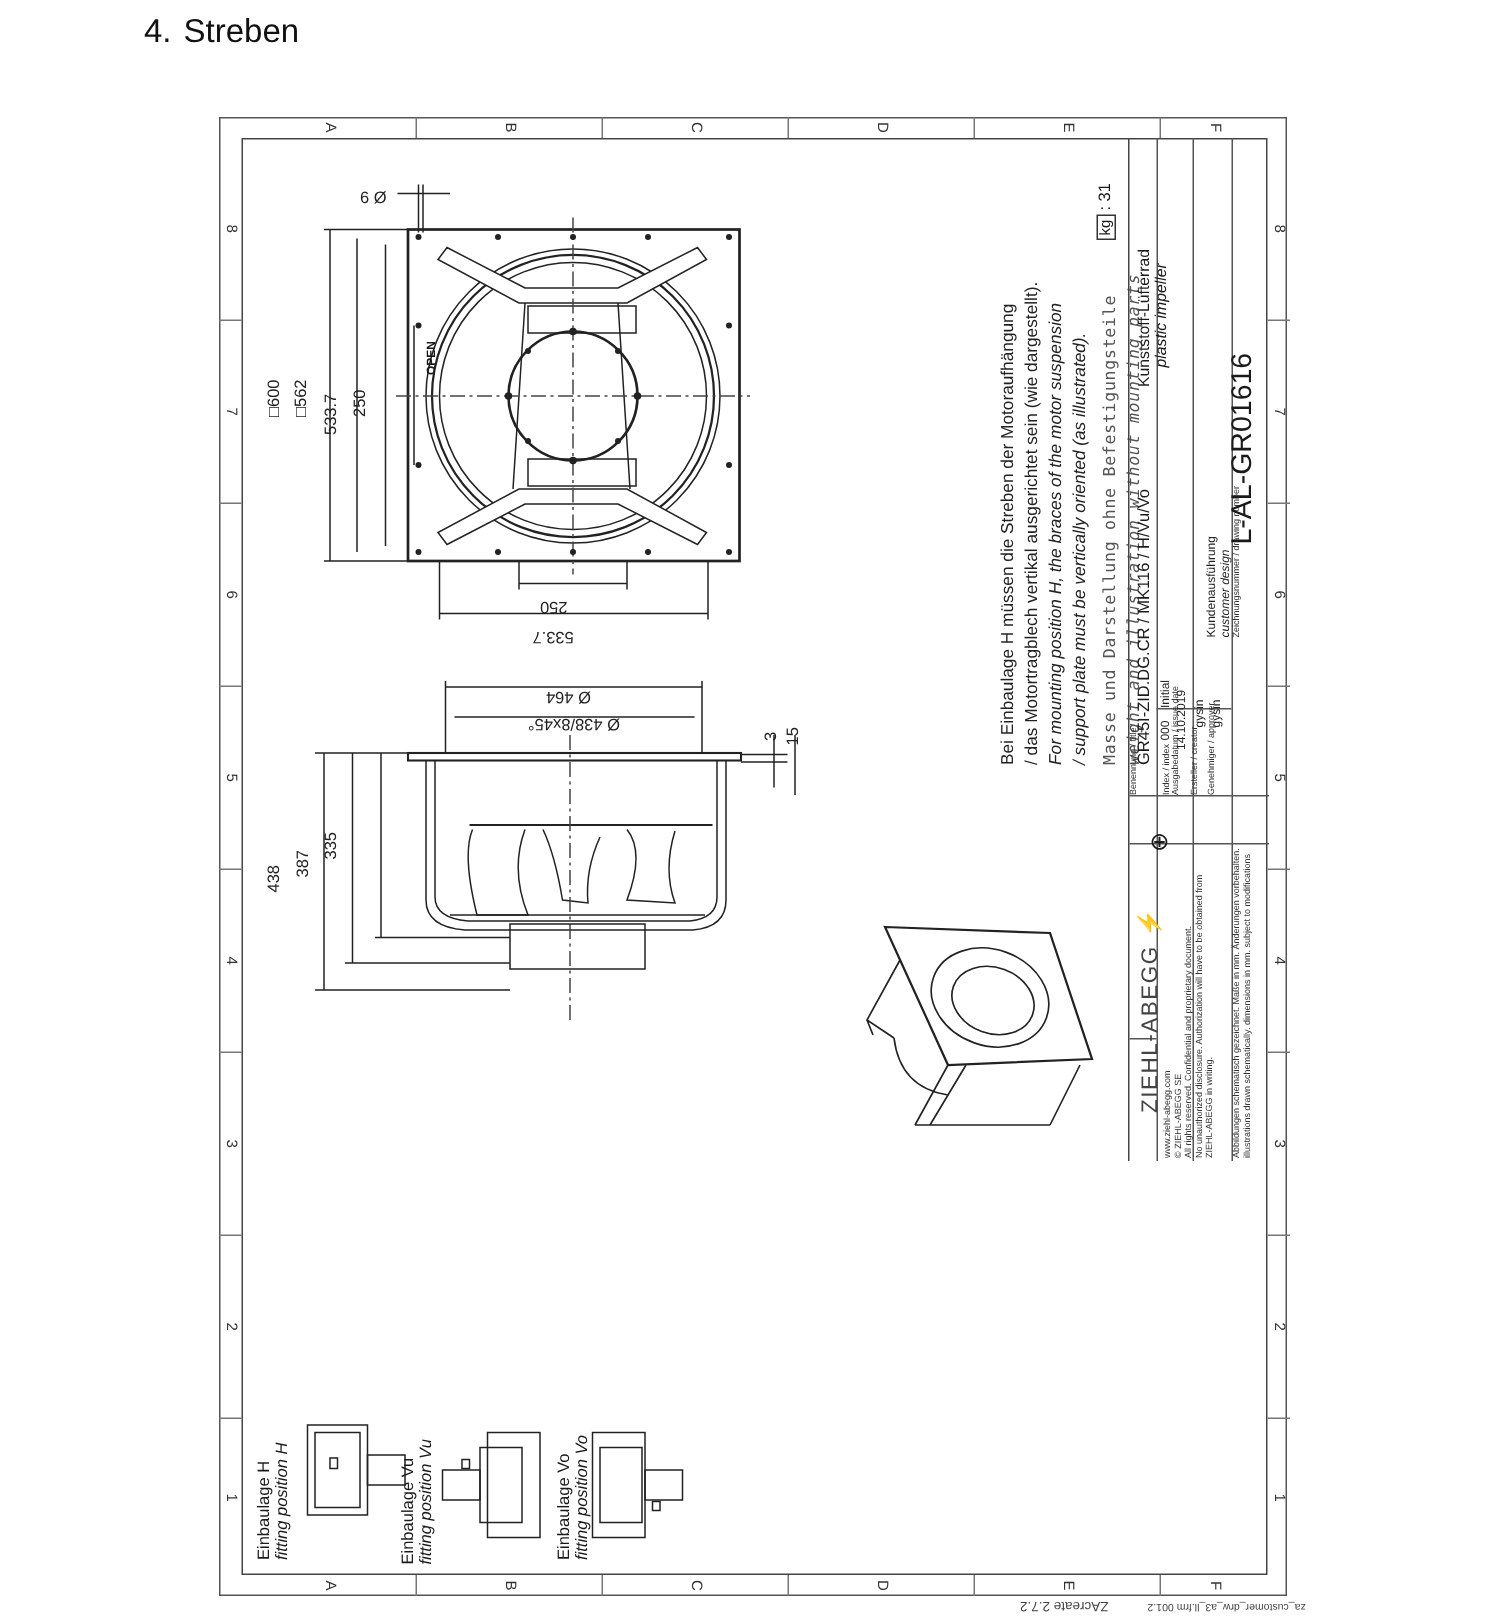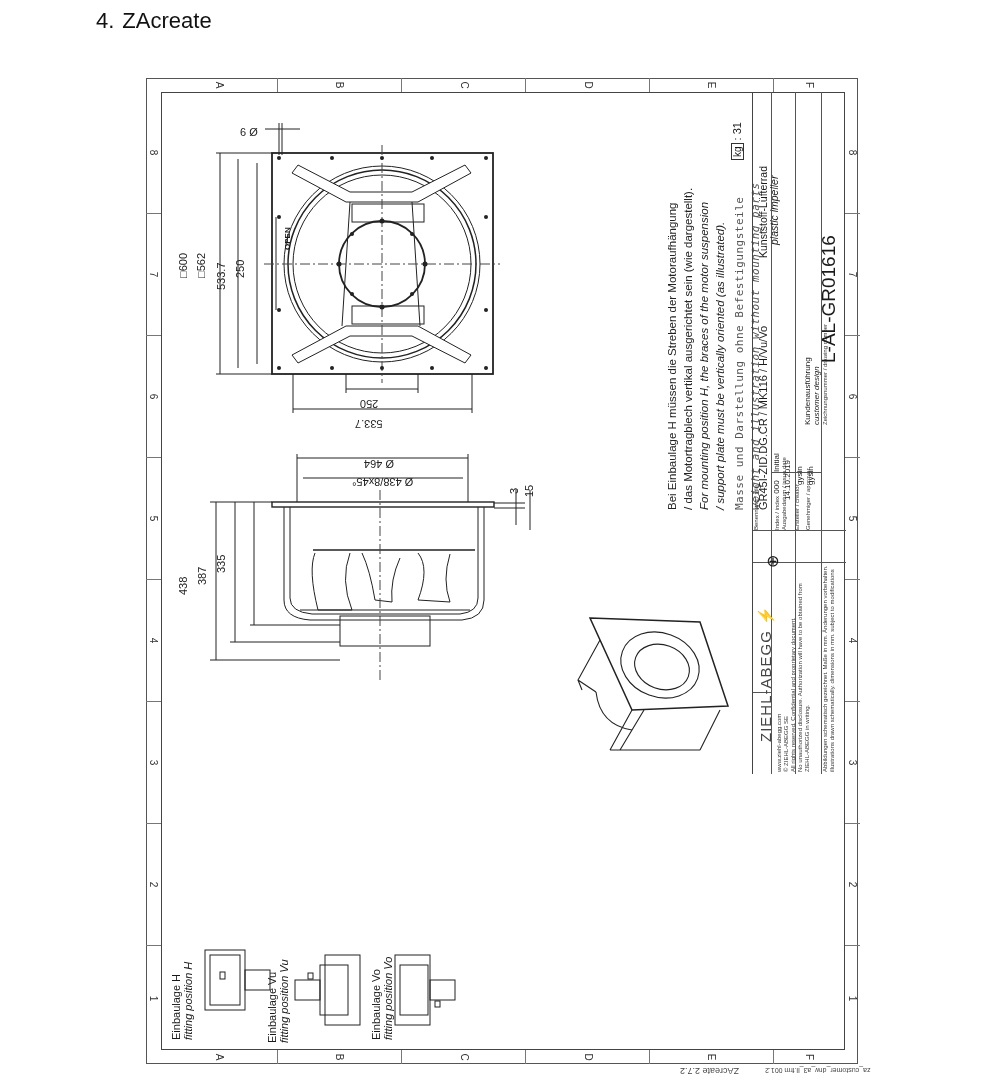--- a/index.html
+++ b/index.html
@@ -34,21 +34,21 @@
   .tiny { font-size: 6px; color: #333; line-height: 7px; }
   .small { font-size: 8px; color: #222; }
   .dim { font-size: 11px; color: #222; }
   svg { position: absolute; }
   .footer-note { font-size: 7px; color: #444; }
 </style>
 </head>
 <body>
 
 <div class="heading">
-  <span class="num">4.</span><span>ZAcreate</span>
+  <span class="num">4.</span><span>Streben</span>
 </div>
 
 <div class="sheet"></div>
 <div class="inner"></div>
 
 <div class="zone-top">
   <div class="zone-cell" style="left:0;width:117px"><span>A</span></div>
   <div class="zone-cell" style="left:117px;width:124px"><span>B</span></div>
   <div class="zone-cell" style="left:241px;width:124px"><span>C</span></div>
   <div class="zone-cell" style="left:365px;width:124px"><span>D</span></div>

